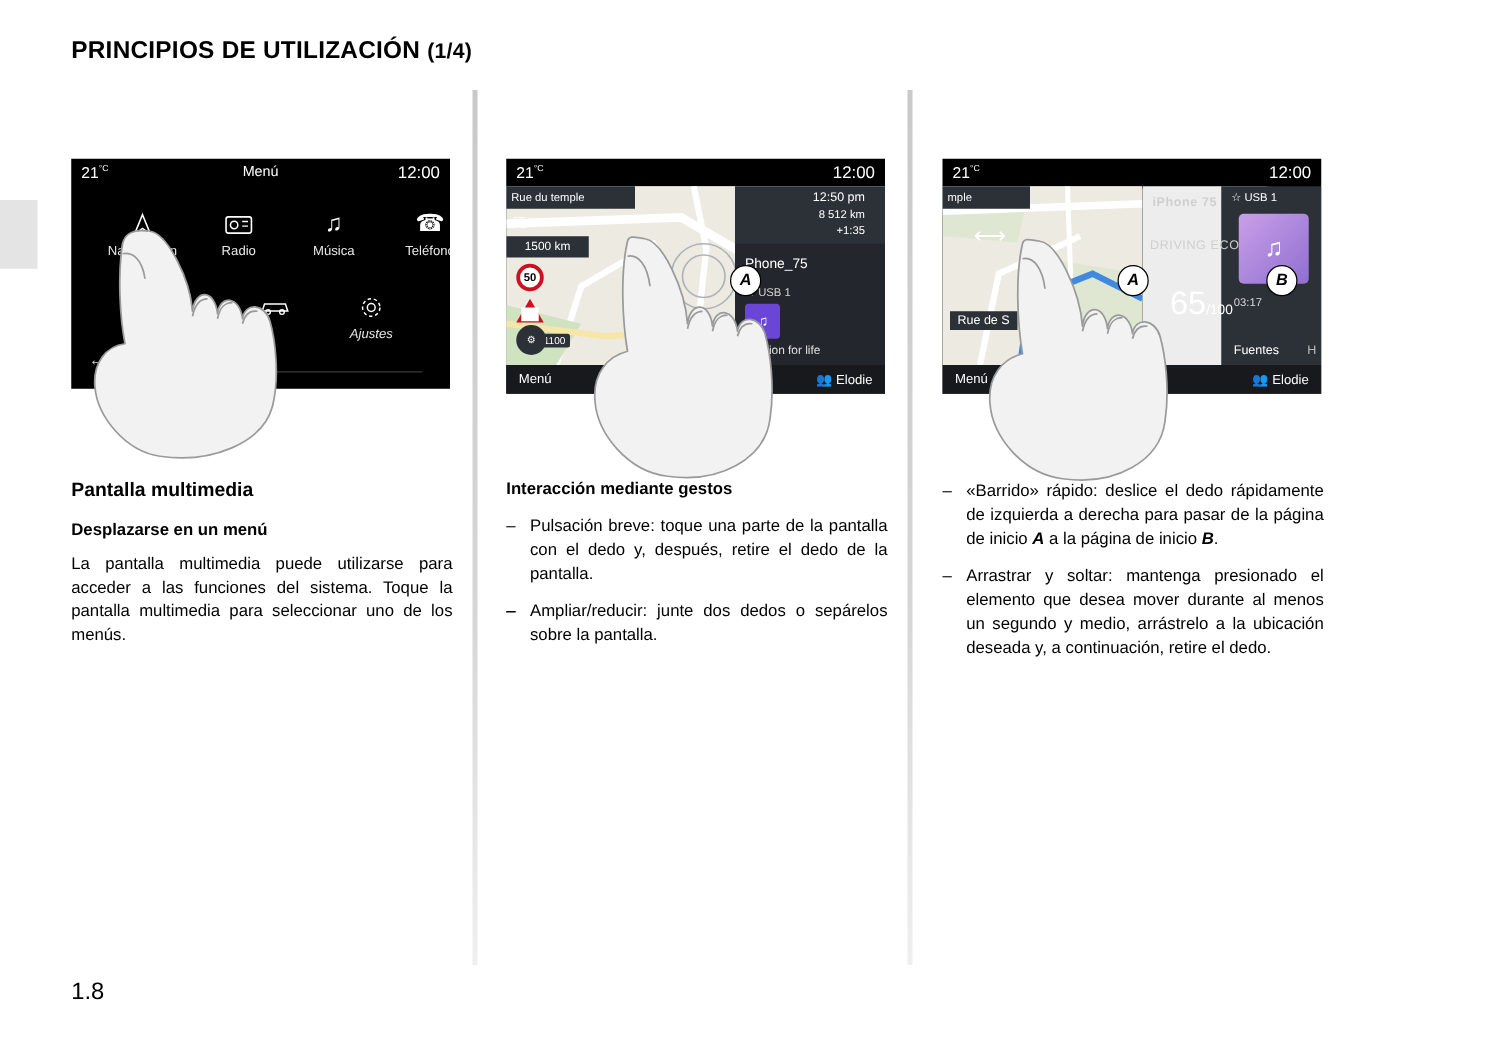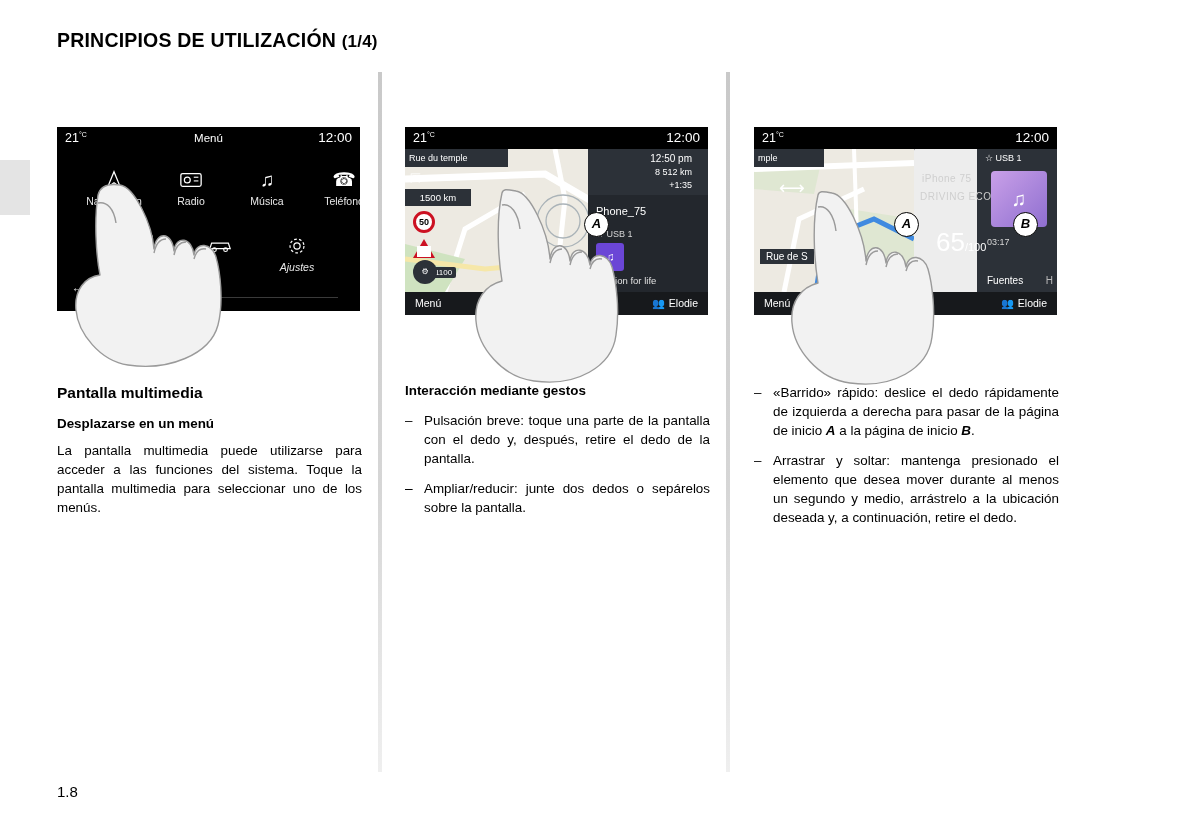--- a/index.html
+++ b/index.html
@@ -50,21 +50,21 @@
     background: linear-gradient(to bottom, #c9c9c9 0%, #d6d6d6 60%, #efefef 100%);
   }
   #divider-1 { left: 378px; }
   #divider-2 { left: 726px; }
 
   
   .page-number {
     position: absolute;
     left: 57px;
     top: 783px;
-    font-size: 15px;
+    font-size: 19px;
     color: #000;
   }
 
   
   .column {
     position: absolute;
     top: 120px;
   }
   #col-1 { left: 57px;  width: 305px; }
   #col-2 { left: 405px; width: 305px; }
@@ -568,21 +568,21 @@
     </div>
 
     <div class="eta-box" style="position:absolute; left:165px; top:22px; width:95px; background:#2c3138;">
       <div><span class="big">12:50 pm</span></div>
       <div>8 512 km</div>
       <div>+1:35</div>
     </div>
 
     <div class="panel-driving">
       <div class="wedge"></div>
-      <div class="title" style="left:8px; top:24px; z-index:3;">iPhone 75</div>
+      <div class="title" style="left:8px; top:8px; z-index:3;font-weight:bold;">iPhone 75</div>
       <div class="title" style="z-index:3;">DRIVING ECO</div>
       <div class="score" style="z-index:3;">
         <span>65</span><small>/100</small>
       </div>
     </div>
 
     <div class="panel-usb">
       <div class="usb-hdr">☆ <span>USB 1</span></div>
       <div class="art">♫</div>
       <div class="time">03:17</div>

